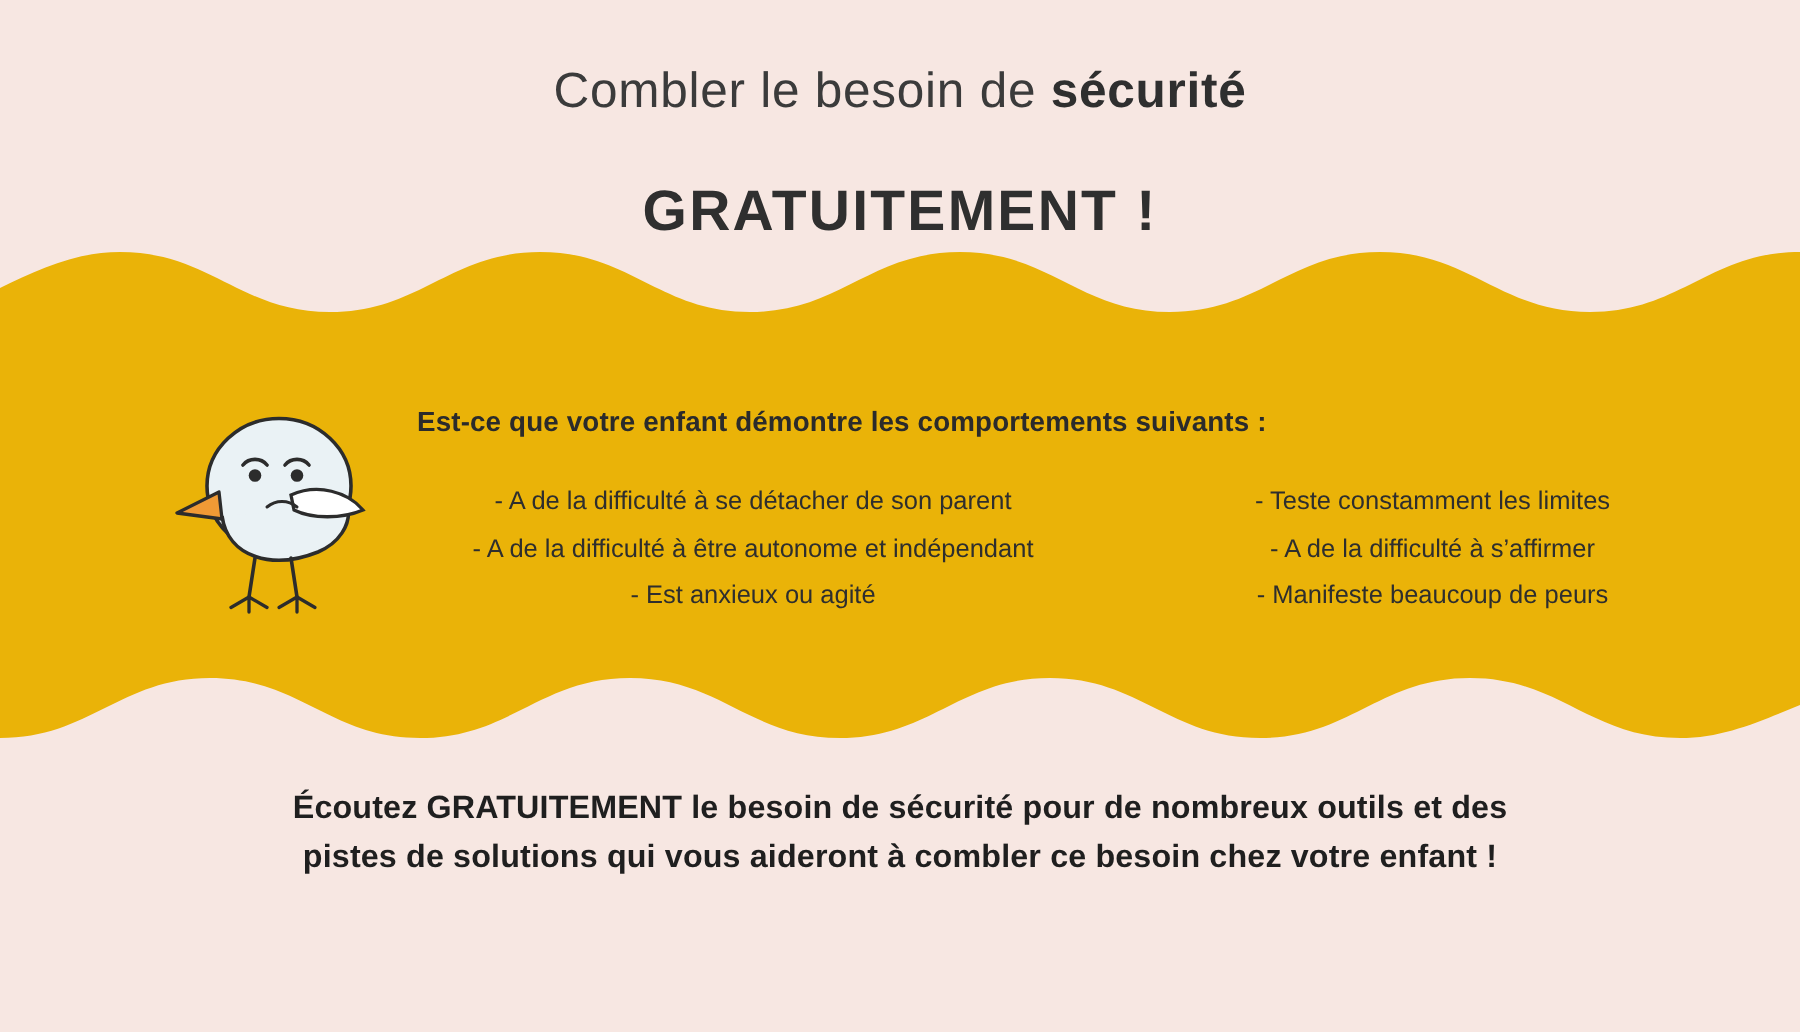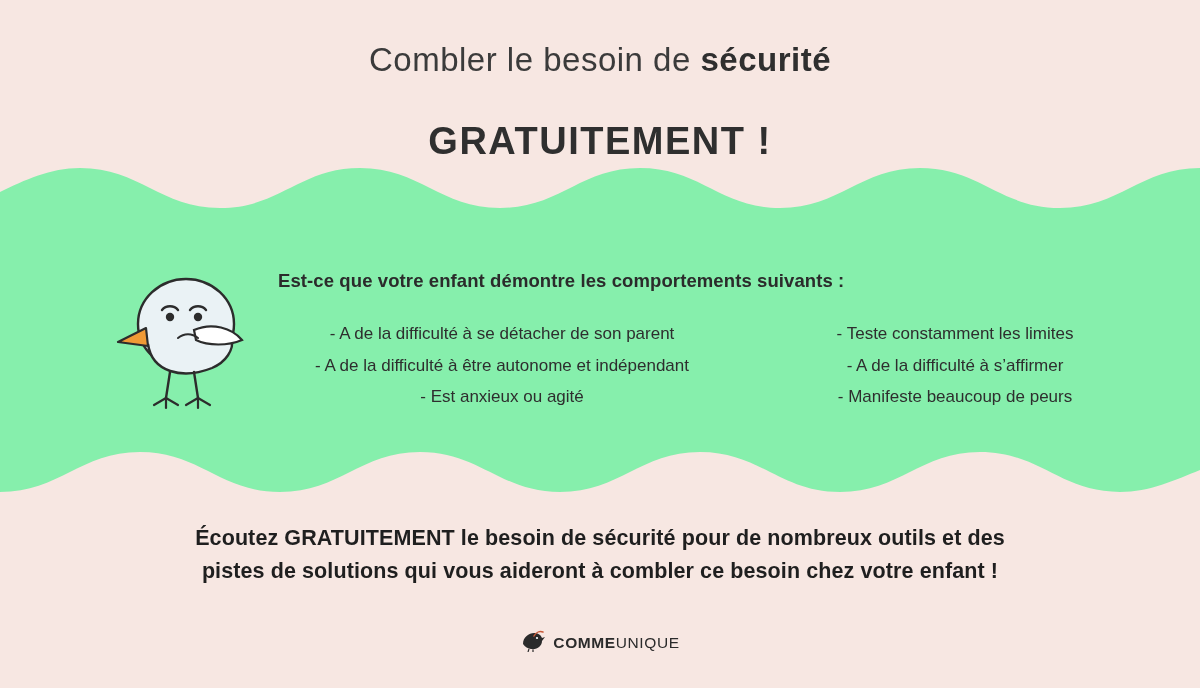--- a/index.html
+++ b/index.html
@@ -11,21 +11,21 @@
     height: 688px;
     overflow: hidden;
     font-family: "Liberation Sans", sans-serif;
     background: #ffffff;
     position: relative;
   }
 
   .poster {
     position: absolute;
     inset: 0;
-    background: #86efac;
+    background: #eab308;
   }
 
   
   .band-top {
     position: absolute;
     left: 0;
     top: 0;
     width: 1200px;
     height: 230px;
     overflow: hidden;
@@ -256,28 +256,15 @@
       </div>
     </div>
   </div>
 
   <div class="cta">
     <div>Écoutez GRATUITEMENT le besoin de sécurité pour de nombreux outils et des</div>
     <div>pistes de solutions qui vous aideront à combler ce besoin chez votre enfant !</div>
   </div>
 
   <div class="logo">
-    <div class="logo-row">
-      <span>
-        <svg width="26" height="22" viewBox="0 0 26 22" aria-hidden="true">
-          <path d="M3,14 C3,7 9,3 14,3 C18,3 21,5 22,8 L25,7 L22,11 C22,16 17,20 11,19 C8,18.5 5,17 3,14 Z" fill="#2b2b2b"></path>
-          <path d="M9,19 L8,22 M13,19.5 L13,22" stroke="#2b2b2b" stroke-width="1.2" fill="none"></path>
-          <circle cx="17" cy="8" r="1.1" fill="#ffffff"></circle>
-          <path d="M14,6 C16,2 20,1 23,2" stroke="#c95b3a" stroke-width="1.6" fill="none" stroke-linecap="round"></path>
-        </svg>
-      </span>
-      <span class="logo-name">
-        <span>COMME</span><span class="light">UNIQUE</span>
-      </span>
-    </div>
   </div>
 
 </div>
 
 </body></html>

